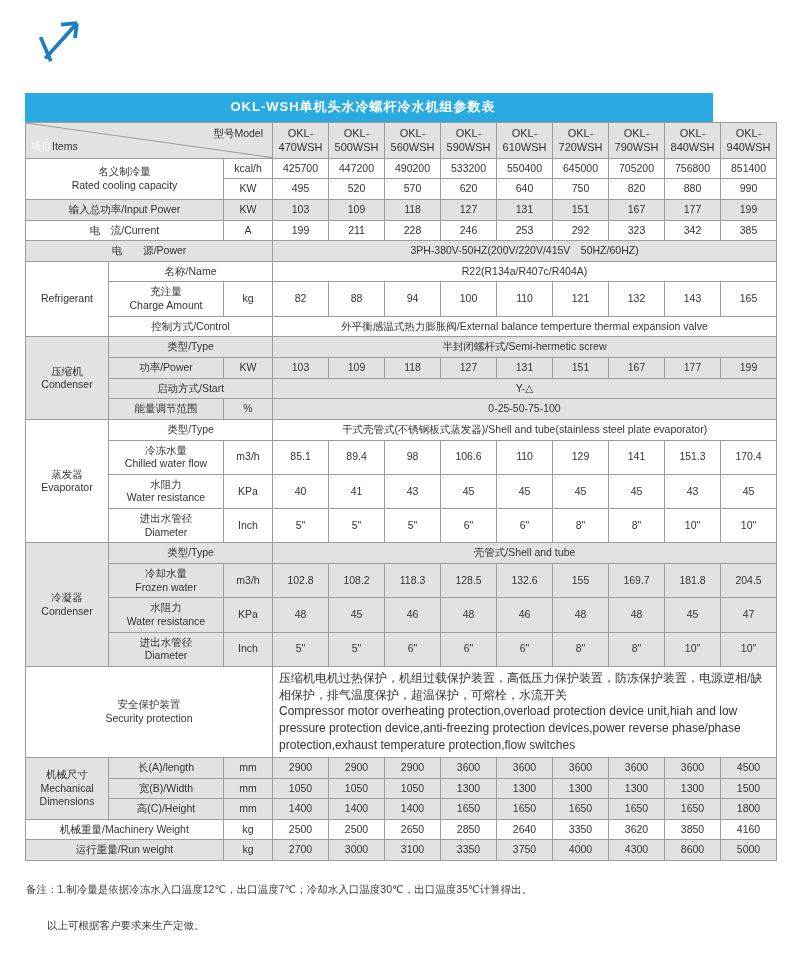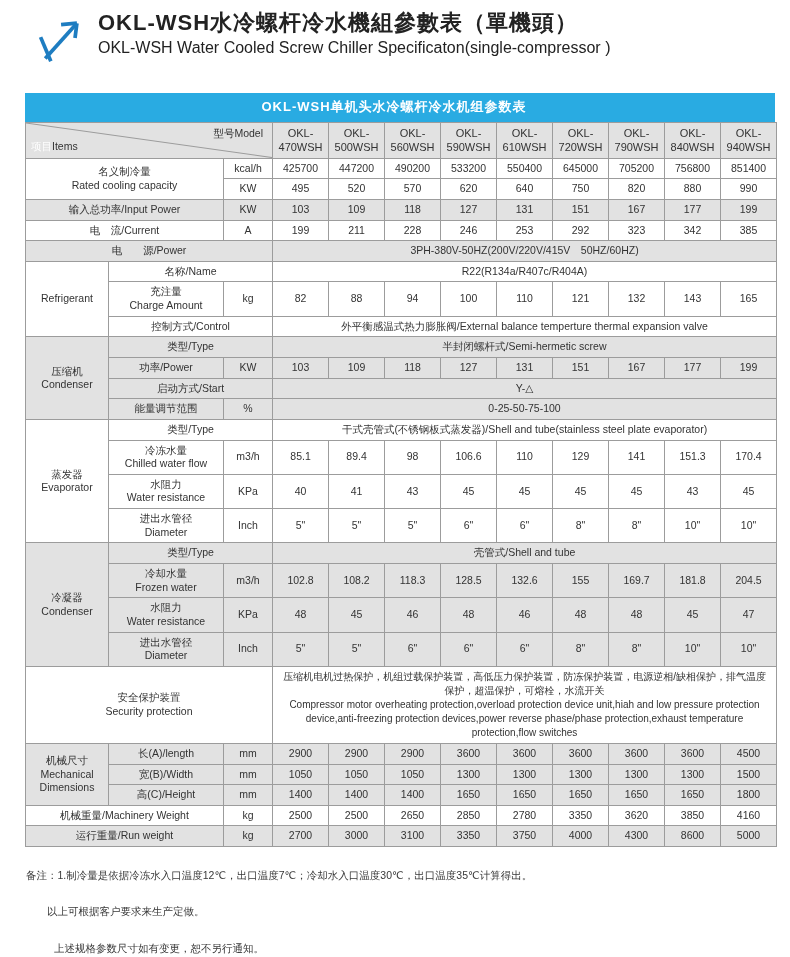--- a/index.html
+++ b/index.html
@@ -13,38 +13,38 @@
     font-family:"Liberation Sans","DejaVu Sans",sans-serif;
     color:var(--text);overflow:hidden;
   }
   .masthead{display:flex;align-items:flex-start;padding:10px 0 0 34px;}
   .logo{width:56px;height:54px;flex:0 0 auto;margin-top:2px;}
   .titles{margin-left:8px;}
   .title-zh{font-size:22px;font-weight:bold;letter-spacing:1px;line-height:1.2;color:#222;}
   .title-en{font-size:16px;line-height:1.3;margin-top:2px;color:#222;}
 
   .banner{
-    margin:27px 8px 0 25px;width:750px;background:var(--banner);
+    margin:27px 8px 0 25px;width:688px;background:var(--banner);
     color:#ffffff;text-align:center;font-size:13px;font-weight:bold;
     padding:5px 12px 6px 0;letter-spacing:1px;
   }
 
   table.spec{
     border-collapse:collapse;margin:0 0 0 25px;width:750px;
     table-layout:fixed;font-size:10.5px;color:#333;
   }
   col.c-sec{width:83px;} col.c-lbl{width:115px;} col.c-unit{width:49px;} col.c-m{width:56px;}
   .spec th,.spec td{
     border:1px solid var(--border);text-align:center;vertical-align:middle;
     padding:3px 2px;white-space:pre-line;line-height:1.3;
     overflow-wrap:break-word;font-weight:normal;
   }
   .spec thead th{background:var(--shade);height:34px;font-size:11px;}
   .spec tr.shade td{background:var(--shade);}
-  .spec td.txt{text-align:center;padding:3px 6px;font-size:10px;line-height:1.4;}
+  .spec td.txt{text-align:left;padding:3px 6px;font-size:12px;line-height:1.4;}
   th.corner{position:relative;padding:8px;}
   th.corner svg{position:absolute;left:0;top:0;width:100%;height:100%;}
   th.corner .model-label{position:absolute;top:4px;right:9px;font-size:10.5px;}
   th.corner .items-label{position:absolute;bottom:4px;left:5px;font-size:10.5px;}
   th.corner .items-label .white{color:#fdfdfd;}
 
   .notes{margin:13px 0 0 26px;font-size:10.5px;line-height:1.55;color:#383838;}
   .notes-zh div{padding-left:21px;margin-top:20px;}
   .notes-zh div:first-child{padding-left:0;}
   .notes-zh div:nth-child(n+3){padding-left:28px;}
@@ -56,24 +56,20 @@
 <div class="masthead">
   <span class="logo">
     <svg viewBox="0 0 60 58" width="56" height="54">
       <g stroke="#1e7dc1" fill="none" stroke-width="4">
         <path d="M12 50 L46 12"></path>
         <path d="M46 12 L29 13.5 M46 12 L44 28"></path>
         <path d="M7 27 L18 53"></path>
       </g>
     </svg>
   </span>
-  <div class="titles">
-    <div class="title-zh">OKL-WSH水冷螺杆冷水機組參數表（單機頭）</div>
-    <div class="title-en">OKL-WSH Water Cooled Screw Chiller Specificaton(single-compressor )</div>
-  </div>
 </div>
 
 <div class="banner">OKL-WSH单机头水冷螺杆冷水机组参数表</div>
 
 <table class="spec">
   <colgroup>
     <col class="c-sec">
       <col class="c-lbl">
       <col class="c-unit">
     <col class="c-m">
@@ -354,21 +350,21 @@
         <td class="val">1650</td>
         <td class="val">1800</td>
       </tr>
       <tr>
         <td class="lbl" colspan="2">机械重量/Machinery Weight</td>
         <td class="unit">kg</td>
         <td class="val">2500</td>
         <td class="val">2500</td>
         <td class="val">2650</td>
         <td class="val">2850</td>
-        <td class="val">2780</td>
+        <td class="val">2640</td>
         <td class="val">3350</td>
         <td class="val">3620</td>
         <td class="val">3850</td>
         <td class="val">4160</td>
       </tr>
       <tr class="shade">
         <td class="lbl" colspan="2">运行重量/Run weight</td>
         <td class="unit">kg</td>
         <td class="val">2700</td>
         <td class="val">3000</td>

